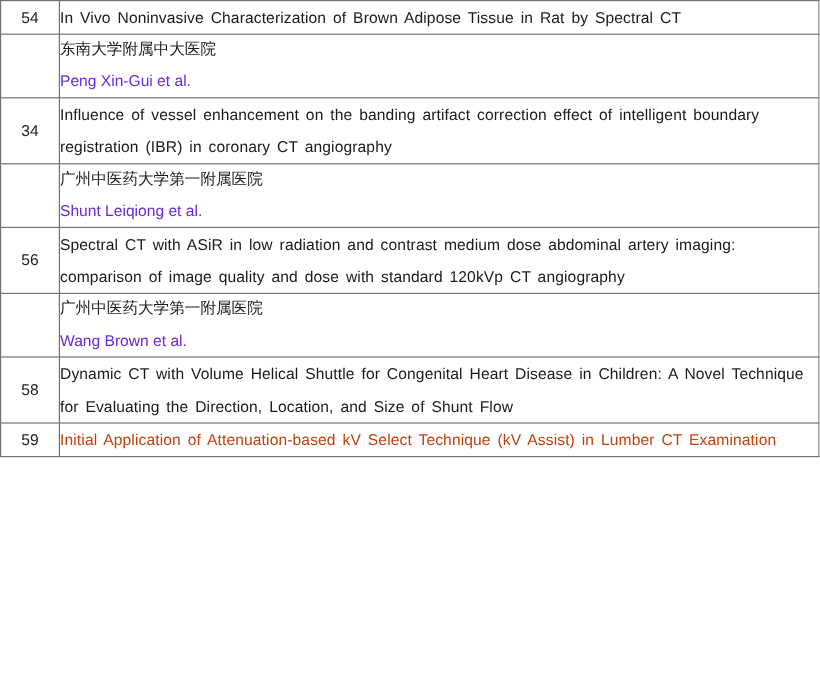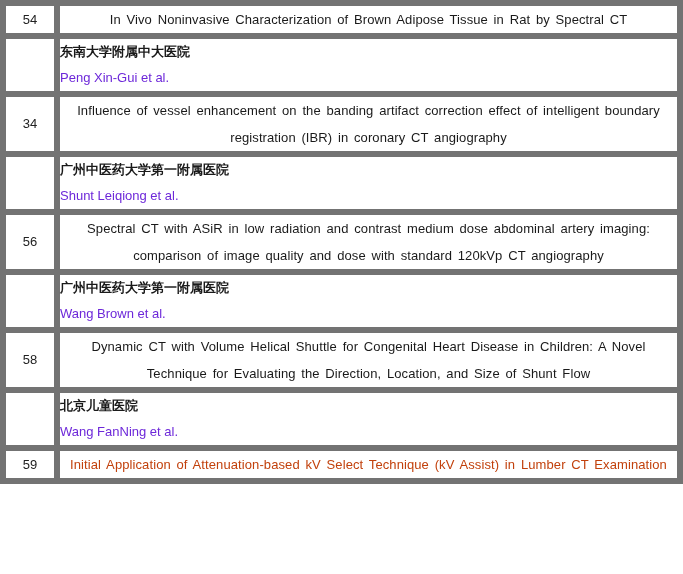--- a/index.html
+++ b/index.html
@@ -17,21 +17,21 @@
     width: 683px;
     box-sizing: border-box;
     padding: 0;
   }
   table.listing {
     border-collapse: collapse;
     width: 683px;
     table-layout: fixed;
   }
   table.listing td {
-    border: 6px solid #737373;
+    border: 1px solid #737373;
     vertical-align: middle;
     padding: 0;
   }
   td.num-cell {
     width: 48px;
     text-align: center;
     font-size: 13px;
     color: #222222;
     font-family: "Liberation Sans", sans-serif;
     padding: 6px 2px;
@@ -57,30 +57,28 @@
     word-spacing: 2px;
   }
   .title-text.highlight {
     color: #c2410c;
   }
   .affil-line-cn {
     display: block;
     font-family: "DejaVu Sans", "Liberation Sans", sans-serif;
     font-size: 13px;
     color: #1a1a1a;
-    font-weight: bold;
   }
   .affil-line-au {
     display: block;
     font-size: 13px;
     color: #6d28d9;
   }
   tr.row-title td.title-cell .title-text {
     letter-spacing: 0.1px;
-    text-align: center;
   }
 </style>
 </head>
 <body>
 
 <div class="table-wrap">
   <table class="listing">
     <tbody>
 
       <tr class="row-title">
@@ -125,27 +123,20 @@
         </td>
       </tr>
 
 
       <tr class="row-title">
         <td class="num-cell">58</td>
         <td class="title-cell">
           <span class="title-text">Dynamic CT with Volume Helical Shuttle for  Congenital Heart Disease in Children: A Novel Technique for Evaluating the  Direction, Location, and Size of Shunt Flow</span>
         </td>
       </tr>
-      <tr class="row-affil">
-        <td class="affil-empty"></td>
-        <td class="affil-cell">
-          <span class="affil-line-cn">北京儿童医院</span>
-          <span class="affil-line-au">Wang FanNing et al.</span>
-        </td>
-      </tr>
 
       <tr class="row-title">
         <td class="num-cell">59</td>
         <td class="title-cell">
           <span class="title-text highlight">Initial Application of Attenuation-based kV  Select Technique (kV Assist) in Lumber CT Examination</span>
         </td>
       </tr>
 
     </tbody>
   </table>

